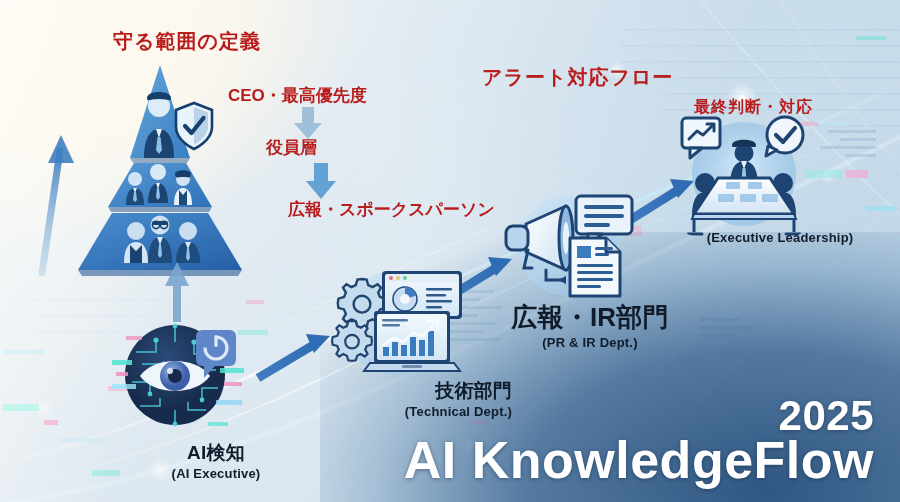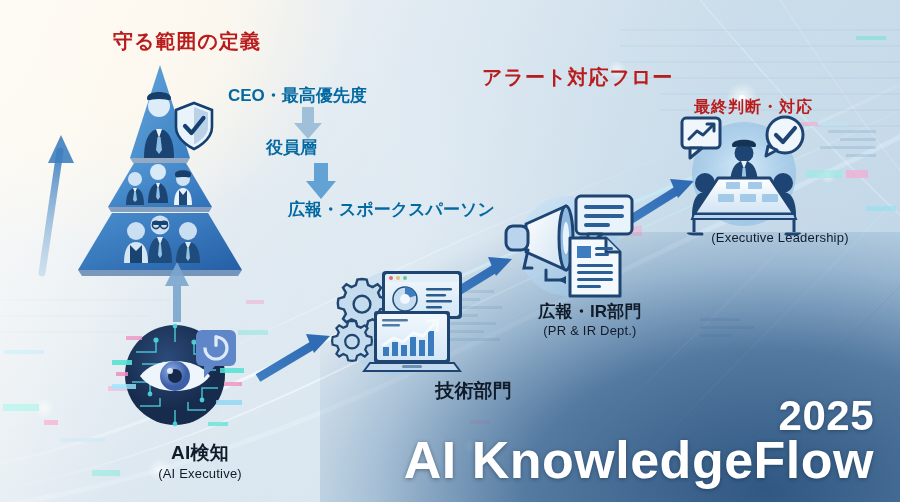--- a/index.html
+++ b/index.html
@@ -21,24 +21,24 @@
   }
   .bg-sheen{position:absolute;inset:0;
     background:linear-gradient(112deg, rgba(255,255,255,0.55) 0%, rgba(255,255,255,0) 28%, rgba(255,255,255,0.18) 46%, rgba(255,255,255,0) 70%);}
   .streaks{position:absolute;inset:0;}
   .titlefade{position:absolute;right:-40px;bottom:-60px;width:620px;height:330px;
     background:radial-gradient(ellipse at 72% 78%, rgba(36,77,122,0.92) 0%, rgba(42,86,133,0.72) 38%, rgba(60,110,158,0.30) 62%, rgba(90,140,180,0) 82%);}
 
   
   .lbl{position:absolute;color:#111c2b;white-space:nowrap;letter-spacing:.2px;}
   .lbl .jp{display:block;font-weight:bold;}
-  .lbl .en{display:block;font-weight:normal;}
+  .lbl .en{display:block;font-weight:bold;}
   .section-title{position:absolute;font-weight:bold;color:#b91c1c;white-space:nowrap;
      font-size:20px;letter-spacing:1px;}
-  .tier-lbl{position:absolute;font-weight:bold;color:#0369a1;white-space:nowrap;font-size:15px;text-align:right;}
+  .tier-lbl{position:absolute;font-weight:bold;color:#b91c1c;white-space:nowrap;font-size:15px;text-align:right;}
 
   .brand{position:absolute;right:26px;color:#fff;text-align:right;white-space:nowrap;
      text-shadow:0 1px 4px rgba(10,30,55,0.45);font-weight:bold;letter-spacing:.5px;}
   .brand-year{bottom:62px;font-size:42px;}
   .brand-name{bottom:12px;font-size:52px;}
   .node-art{position:absolute;border-radius:18px;overflow:hidden;}
 
   svg{display:block;overflow:visible;}
 </style>
 </head>
@@ -333,21 +333,21 @@
       <rect x="0" y="48" width="20" height="5" fill="#55e2d4" opacity=".9"></rect>
       <rect x="4" y="60" width="12" height="4" fill="#f08fc0" opacity=".85"></rect>
       <rect x="0" y="72" width="24" height="5" fill="#9ae8ff" opacity=".8"></rect>
       <rect x="108" y="56" width="24" height="5" fill="#55e2d4" opacity=".85"></rect>
       <rect x="112" y="70" width="18" height="4" fill="#f08fc0" opacity=".8"></rect>
       <rect x="104" y="88" width="26" height="5" fill="#8fd6f5" opacity=".8"></rect>
       <rect x="14" y="24" width="16" height="4" fill="#ef8fc0" opacity=".75"></rect>
       <rect x="96" y="110" width="20" height="4" fill="#55e2d4" opacity=".7"></rect>
     </g>
   </svg>
-  <div class="lbl" style="left:110px;top:440px;width:180px;text-align:center">
+  <div class="lbl" style="left:126px;top:440px;width:180px;text-align:center">
     <span class="jp" style="font-size:19px">AI検知</span>
     <span class="en" style="font-size:13px">(AI Executive)</span>
   </div>
 
   <svg class="node-art" style="left:330px;top:265px" width="138" height="112" viewBox="0 0 138 112">
     <defs>
       <linearGradient id="tdBg" x1="0" y1="0" x2="1" y2="1">
         <stop offset="0" stop-color="#cfe3f3" stop-opacity=".75"></stop>
         <stop offset="1" stop-color="#9cc4e6" stop-opacity=".55"></stop>
       </linearGradient>
@@ -408,20 +408,21 @@
       </g>
       <path d="M13 34 L24 27 L33 31 L43 22 L53 25 L65 12" fill="none" stroke="#f4fbff" stroke-width="3" stroke-linejoin="round" stroke-linecap="round"></path>
       <path d="M58 10 L68 9 L67 19" fill="none" stroke="#f4fbff" stroke-width="3" stroke-linecap="round" stroke-linejoin="round"></path>
       <path d="M0 52 L84 52 L90 60 L-6 60 Z" fill="#2a5versa"></path>
       <path d="M0 52 L84 52 L90 60 L-6 60 Z" fill="#c3d9ee" stroke="#1e4571" stroke-width="2"></path>
       <rect x="32" y="54" width="20" height="3" rx="1.5" fill="#1e4571" opacity=".5"></rect>
     </g>
   </svg>
   <div class="lbl" style="left:332px;top:378px;width:180px;text-align:right">
     <span class="jp" style="font-size:19px">技術部門</span>
+    <span class="en" style="font-size:13px">(Technical Dept.)</span>
   </div>
 
   <svg class="node-art" style="left:496px;top:190px" width="140" height="112" viewBox="0 0 140 112">
     <defs>
       <linearGradient id="prBg" x1="0" y1="0" x2="1" y2="1">
         <stop offset="0" stop-color="#cfe5f6" stop-opacity=".8"></stop>
         <stop offset="1" stop-color="#97c2e6" stop-opacity=".55"></stop>
       </linearGradient>
       <linearGradient id="mg" x1="0" y1="0" x2="1" y2="1">
         <stop offset="0" stop-color="#ffffff"></stop>
@@ -465,21 +466,21 @@
         <rect x="25" y="9" width="18" height="3" rx="1.5"></rect>
         <rect x="25" y="15" width="14" height="3" rx="1.5"></rect>
         <rect x="7" y="26" width="36" height="3" rx="1.5"></rect>
         <rect x="7" y="33" width="36" height="3" rx="1.5"></rect>
         <rect x="7" y="40" width="36" height="3" rx="1.5"></rect>
         <rect x="7" y="47" width="24" height="3" rx="1.5"></rect>
       </g>
     </g>
   </svg>
   <div class="lbl" style="left:490px;top:300px;width:200px;text-align:center">
-    <span class="jp" style="font-size:17px">広報・IR部門</span>
+    <span class="jp" style="font-size:26px">広報・IR部門</span>
     <span class="en" style="font-size:13px">(PR &amp; IR Dept.)</span>
   </div>
 
   <div class="section-title" style="left:694px;top:97px;font-size:16px">最終判断・対応</div>
 
   <svg class="node-art" style="left:678px;top:112px" width="132" height="124" viewBox="0 0 132 124">
     <defs>
       <radialGradient id="exBg" cx=".5" cy=".45">
         <stop offset="0" stop-color="#d9ecfa" stop-opacity=".95"></stop>
         <stop offset="1" stop-color="#8dbde4" stop-opacity=".6"></stop>

